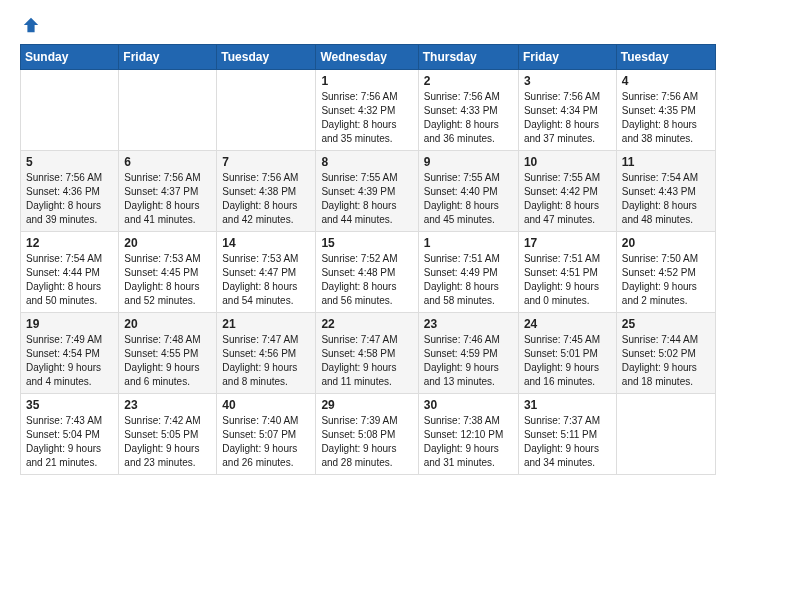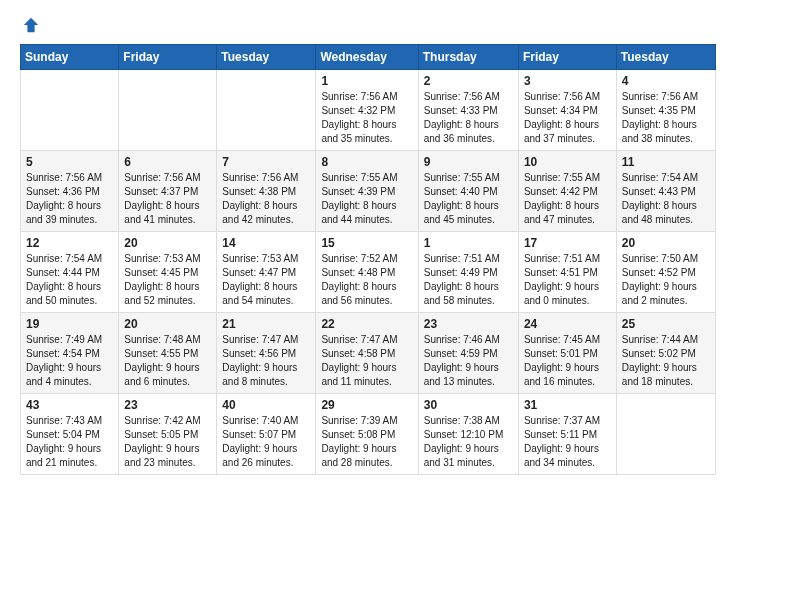--- a/index.html
+++ b/index.html
@@ -289,21 +289,21 @@
           </td>
           <td>
             <span class="day-number">25</span>
             <div class="day-info">Sunrise: 7:44 AM
 Sunset: 5:02 PM
 Daylight: 9 hours and 18 minutes.</div>
           </td>
         </tr>
         <tr>
           <td>
-            <span class="day-number">43</span>
+            <span class="day-number">35</span>
             <div class="day-info">Sunrise: 7:43 AM
 Sunset: 5:04 PM
 Daylight: 9 hours and 21 minutes.</div>
           </td>
           <td>
             <span class="day-number">23</span>
             <div class="day-info">Sunrise: 7:42 AM
 Sunset: 5:05 PM
 Daylight: 9 hours and 23 minutes.</div>
           </td>

